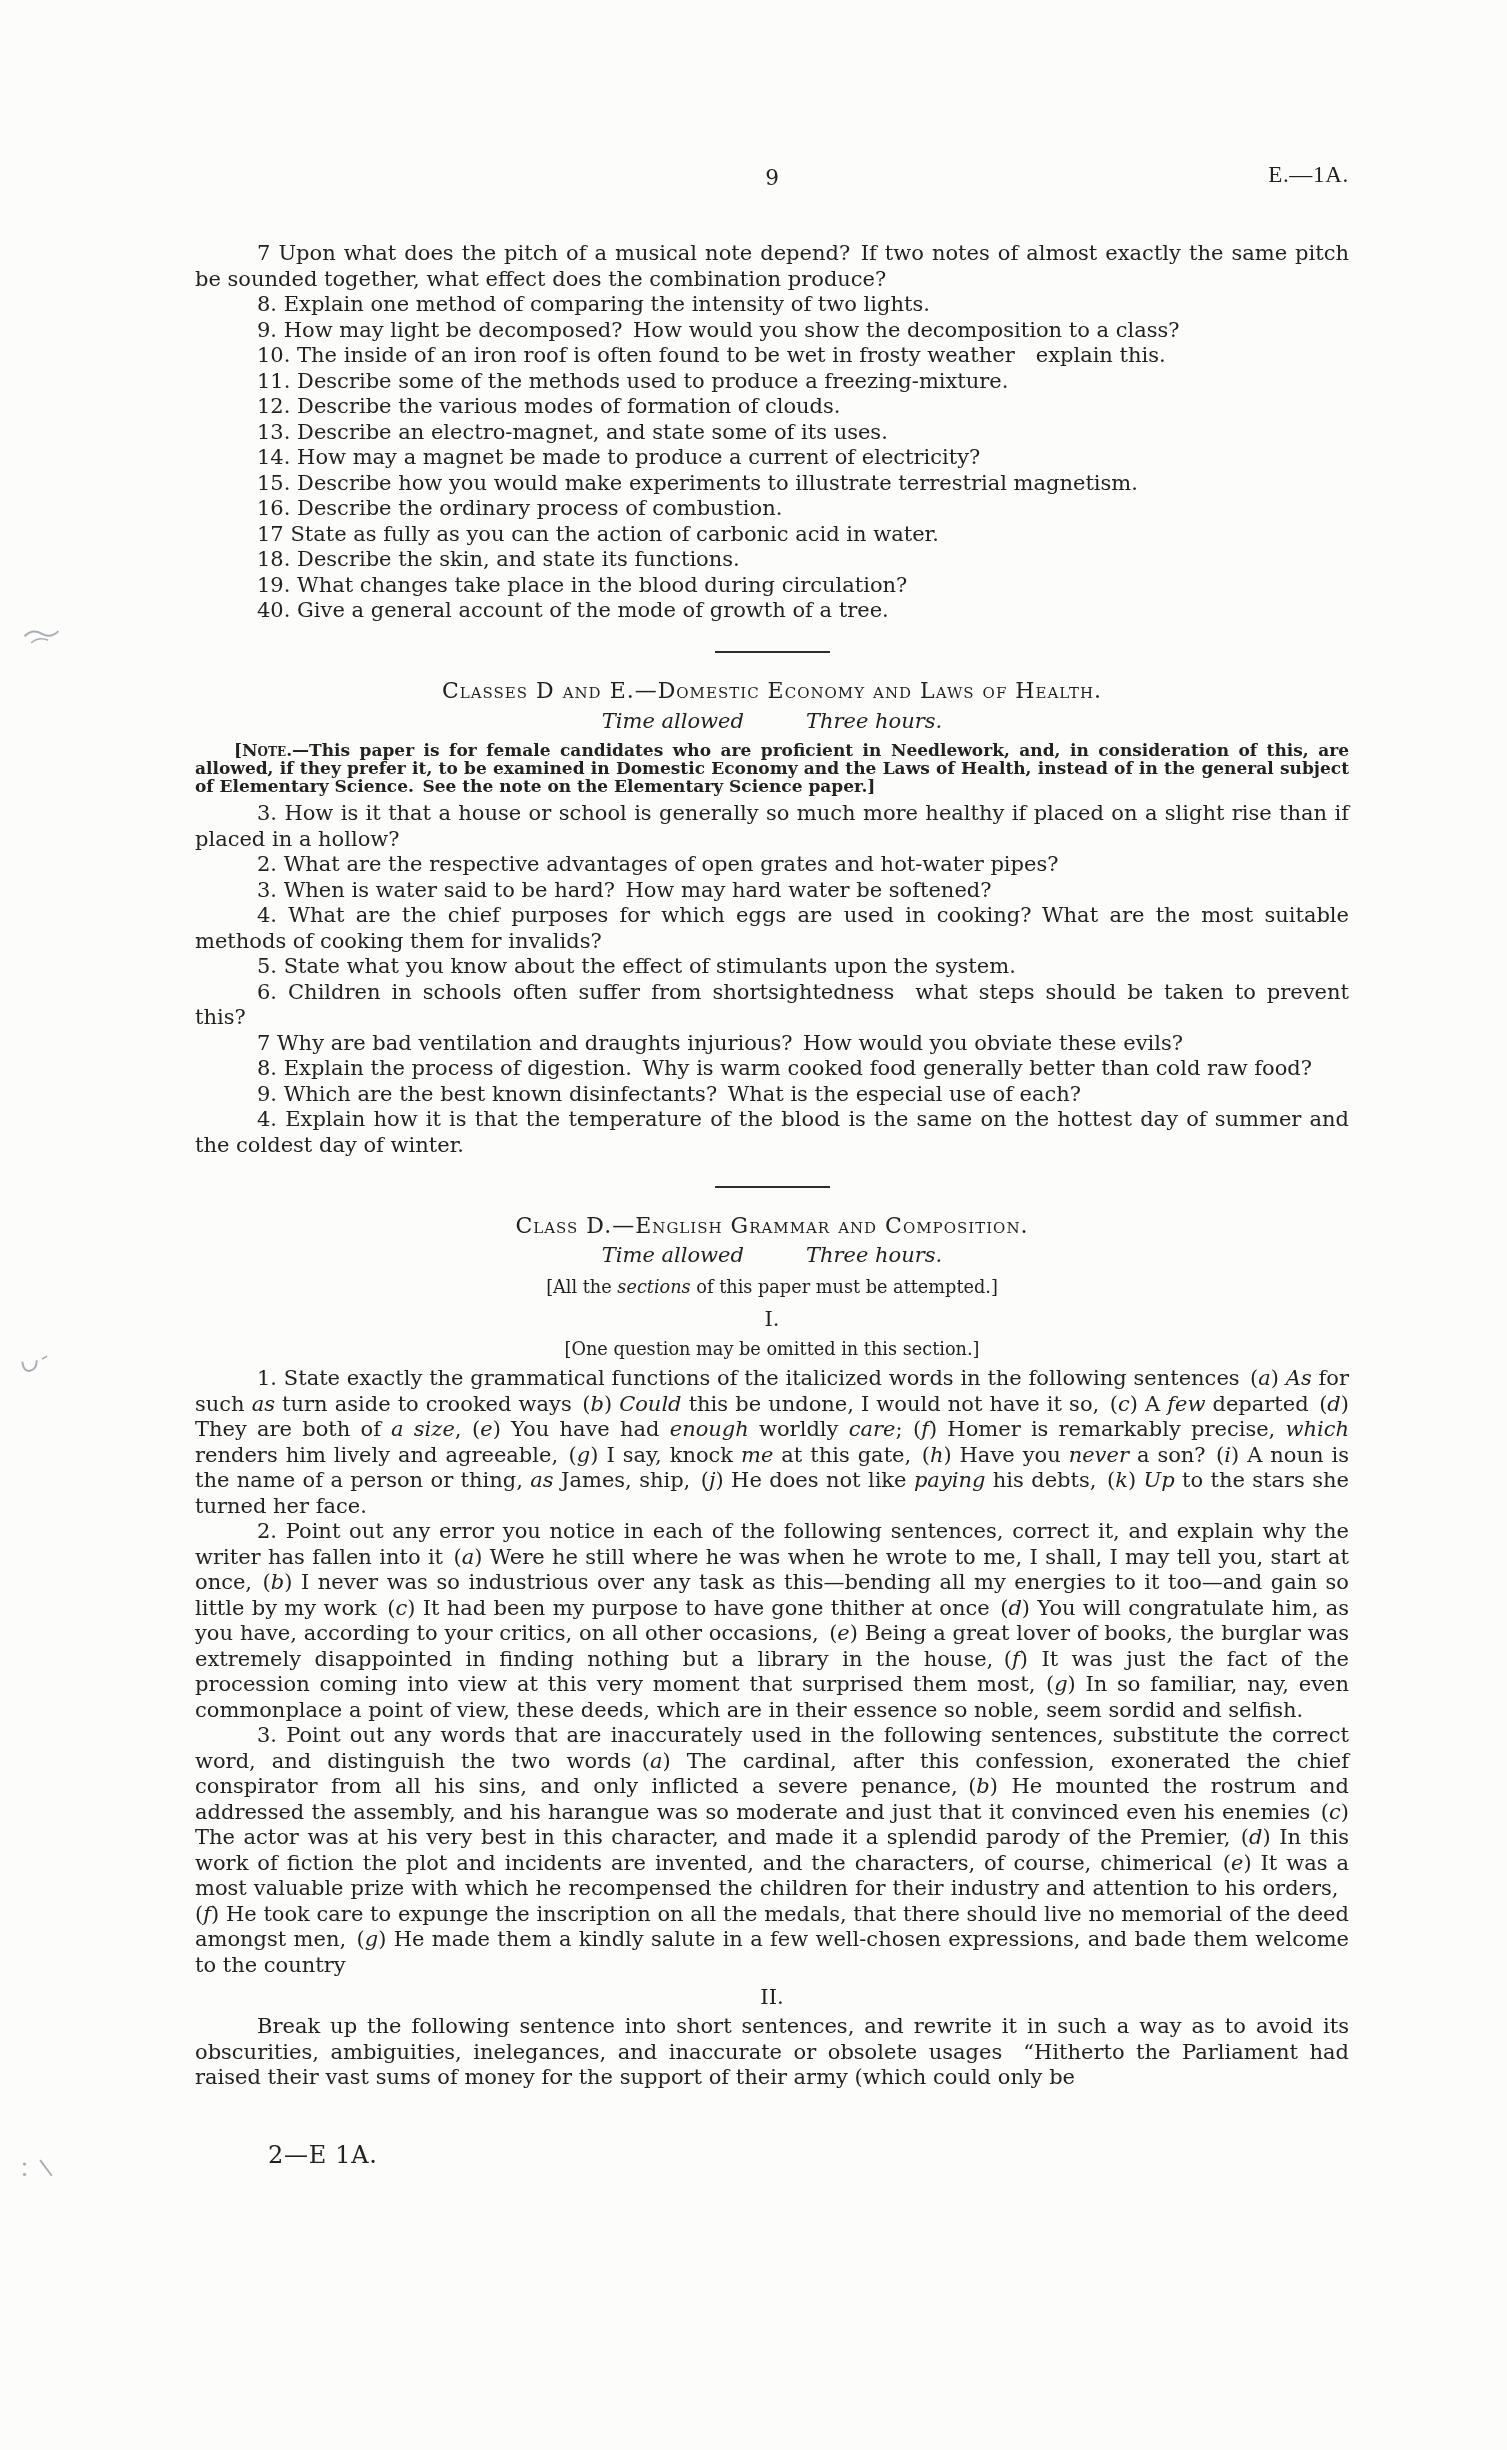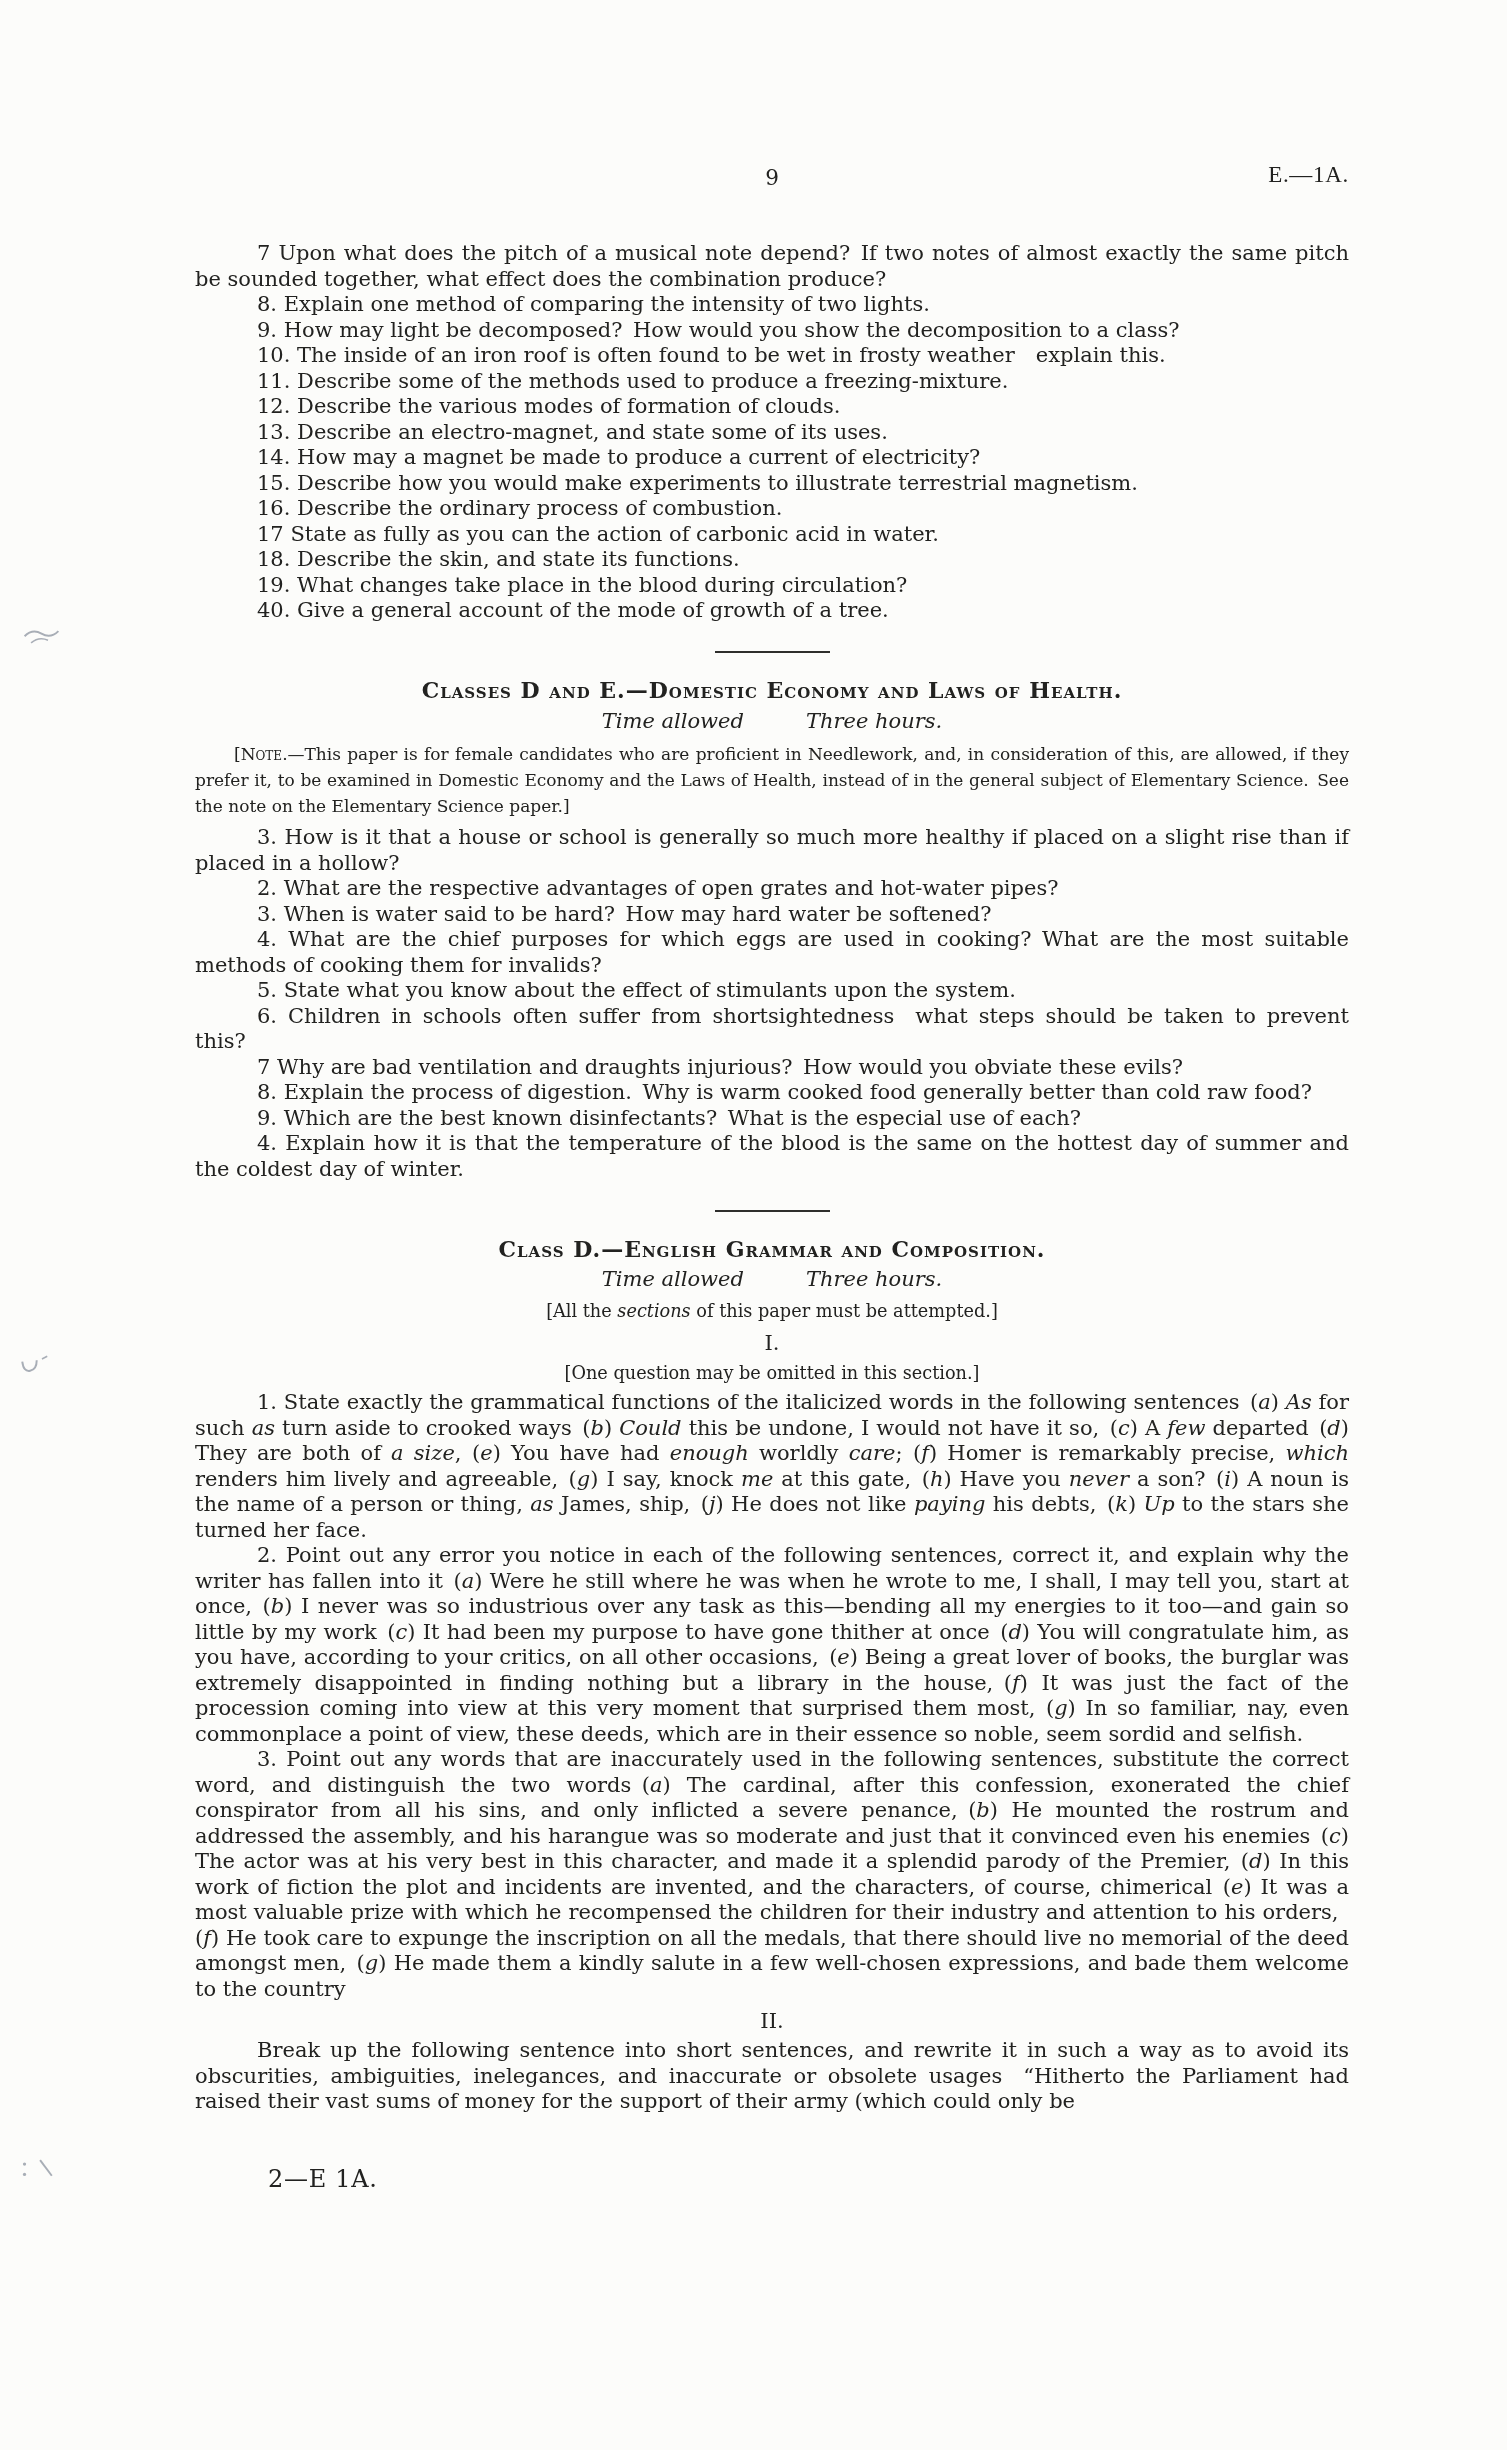--- a/index.html
+++ b/index.html
@@ -49,38 +49,39 @@
   }
   .rule {
     width: 115px;
     height: 0;
     border: 0;
     border-top: 2px solid #2e2e2c;
     margin: 27.5px auto 25px;
   }
   .section-title {
     font-size: 22px;
-    font-weight: bold;
+    font-weight: normal;
     font-variant: small-caps;
     letter-spacing: 1px;
     text-align: center;
     margin: 0 0 5.2px 0;
   }
   .time-line {
     text-align: center;
     font-style: italic;
     margin: 0 0 6.5px 0;
   }
   .time-gap { display: inline-block; width: 62px; }
   .note {
     font-size: 17px;
-    line-height: 26px;
+    line-height: 18px;
     text-align: justify;
     text-indent: 39px;
     margin: 1.3px 0 6.5px 0;
+    font-weight: bold;
   }
   .note .sc, .sc { font-variant: small-caps; }
   .bracket-line {
     text-align: center;
     font-size: 17.7px;
     margin: 0 0 3.9px 0;
   }
   .roman-numeral {
     text-align: center;
     font-size: 21px;

